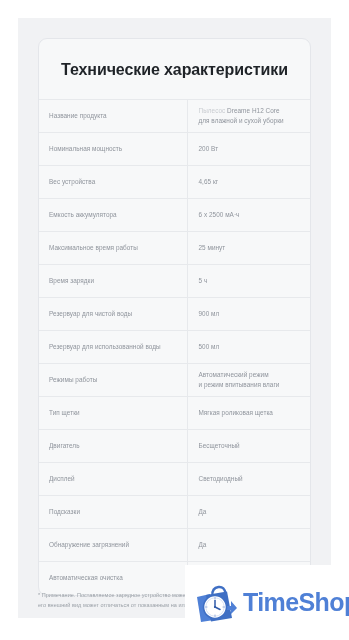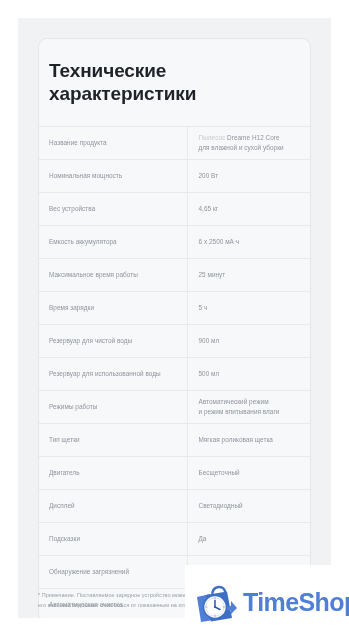--- a/index.html
+++ b/index.html
@@ -34,24 +34,24 @@
     left: 20px;
     top: 20px;
     width: 273px;
     background: #f7f8f9;
     border: 1px solid #e4e6ea;
     border-radius: 9px;
     overflow: hidden;
   }
 
   .card-title {
-    font-size: 19px;
+    font-size: 16px;
     font-weight: 700;
     color: #1f2328;
-    text-align: left;
+    text-align: center;
     letter-spacing: -0.1px;
     padding: 21px 10px 20px 10px;
     line-height: 1.2;
   }
 
   
   .spec-table {
     width: 100%;
     border-collapse: collapse;
     table-layout: fixed;

